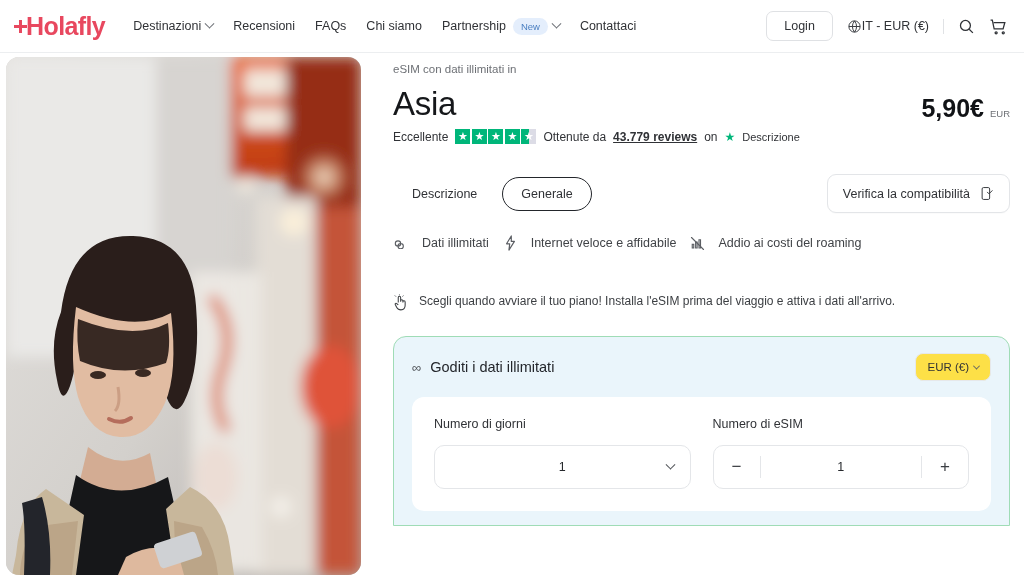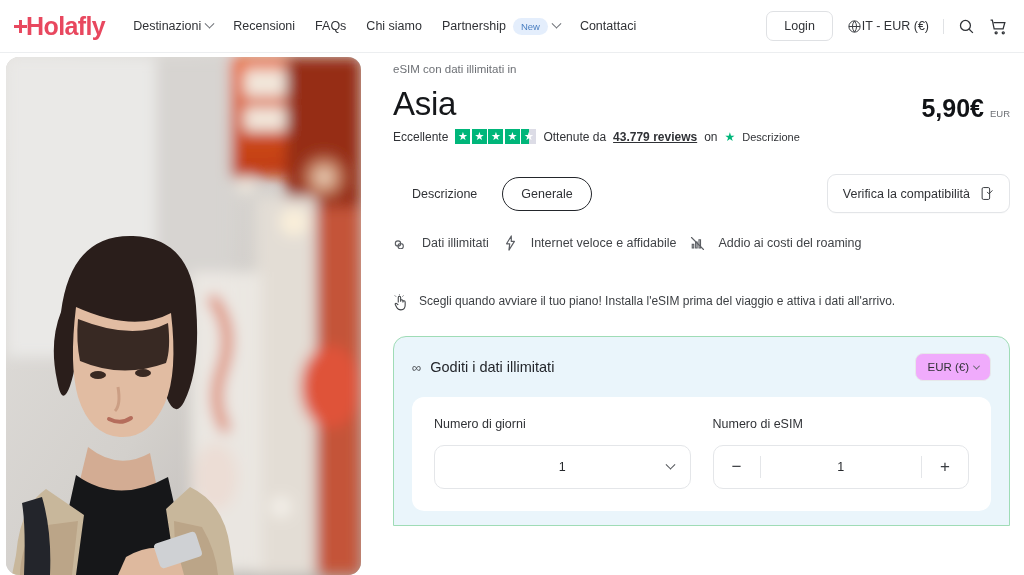--- a/index.html
+++ b/index.html
@@ -171,21 +171,21 @@
     border: 1.2px solid #9fdcb6;
     border-radius: 13px 13px 0 0;
     background: #eaf5fb;
     padding: 16px 18px 0 18px;
     height: 190px;
   }
   .gc-head { display: flex; align-items: center; }
   .gc-title { font-size: 14.5px; color: #23262b; display: flex; align-items: center; gap: 9px; }
   .inf-chip { font-size: 13px; color: #4e5257; }
   .cur-select {
-    margin-left: auto; background: #f0abfc; border: 1px solid #e6e8ea; border-radius: 8px;
+    margin-left: auto; background: #fde047; border: 1px solid #e6e8ea; border-radius: 8px;
     padding: 7px 11px; font-size: 11.5px; color: #303236; display: flex; align-items: center; gap: 5px;
     cursor: pointer;
   }
   .chev-sm {
     display: inline-block; width: 5px; height: 5px;
     border-right: 1.2px solid #5e6166; border-bottom: 1.2px solid #5e6166;
     transform: rotate(45deg) translate(-1px,-1px);
   }
 
   .inner-card {

